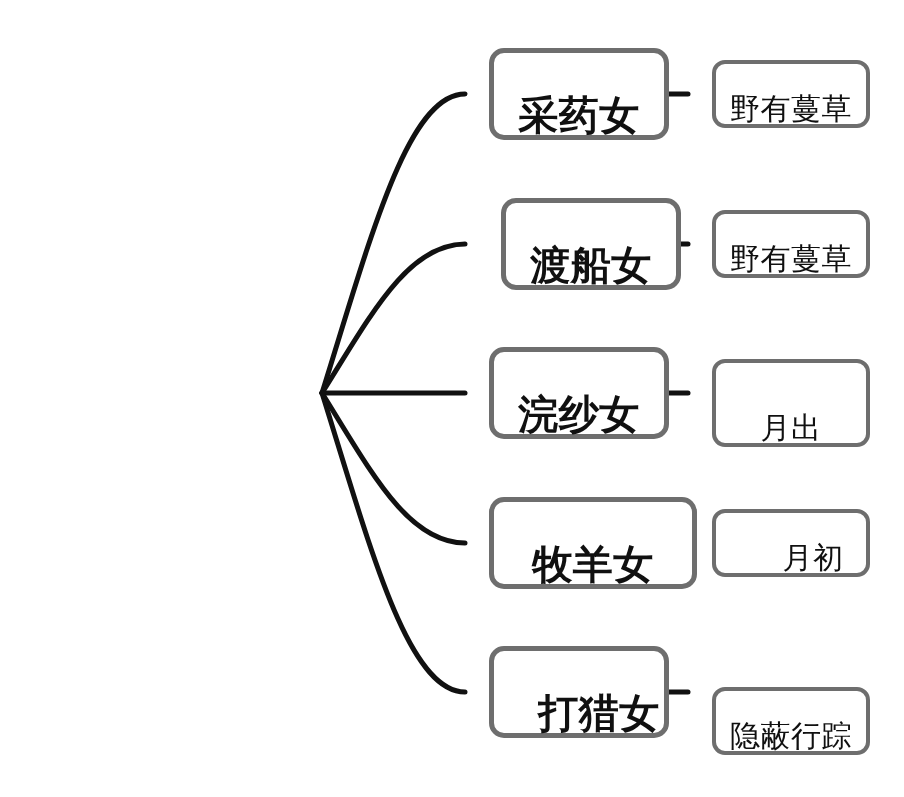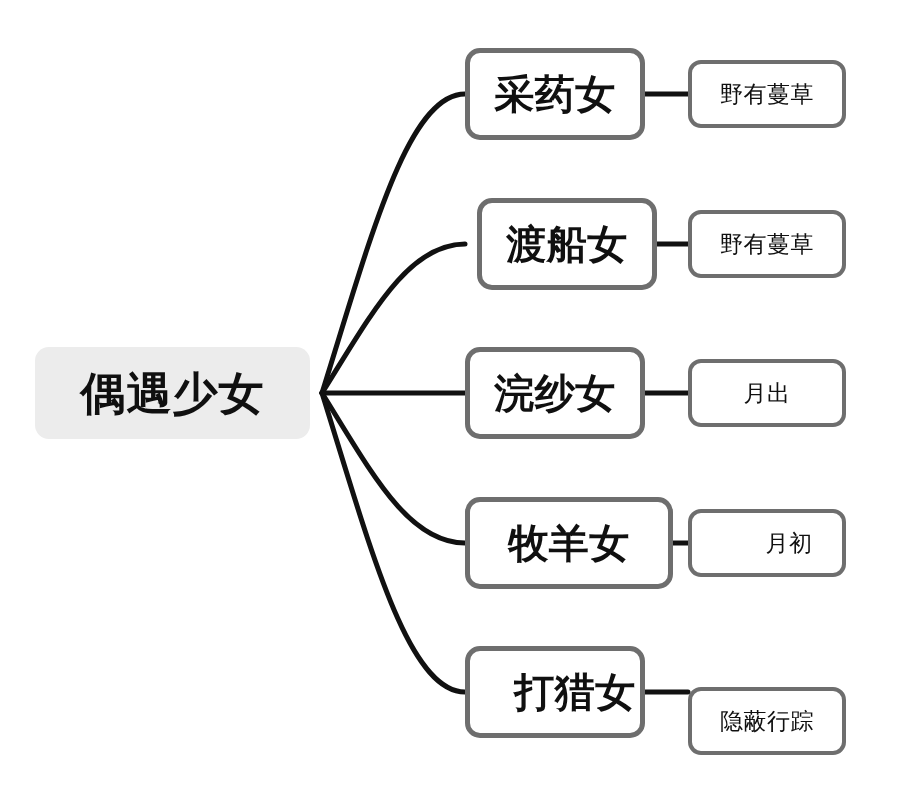--- a/index.html
+++ b/index.html
@@ -23,26 +23,27 @@
     left: 0;
     top: 0;
     width: 904px;
     height: 797px;
     pointer-events: none;
   }
   .node {
     position: absolute;
     box-sizing: border-box;
     display: flex;
-    align-items: center;
+    align-items: flex-end;
     justify-content: center;
     text-align: center;
     color: #101010;
     white-space: nowrap;
     line-height: 1;
+    margin-left: 24px;
   }
   .node-root {
     background: #ececec;
     border: none;
     border-radius: 14px;
     font-size: 45px;
     font-weight: 700;
     letter-spacing: 1px;
   }
   .node-mid {
@@ -50,21 +51,21 @@
     border: 5px solid #6e6e6e;
     border-radius: 15px;
     font-size: 40px;
     font-weight: 600;
     letter-spacing: 0.5px;
   }
   .node-leaf {
     background: #ffffff;
     border: 4px solid #6e6e6e;
     border-radius: 13px;
-    font-size: 23px;
+    font-size: 30px;
     font-weight: 500;
     letter-spacing: 0.5px;
   }
 </style>
 </head>
 <body>
 
 <div id="canvas">
 
   <svg id="edges" viewBox="0 0 904 797" preserveAspectRatio="none" aria-hidden="true">
@@ -73,41 +74,38 @@
       <path d="M 322 393 C 370.62 315.52, 407.8 244, 465 244" fill="none" stroke="#111111" stroke-width="5" stroke-linecap="round"></path>
       <path d="M 645 244 L 688 244" fill="none" stroke="#111111" stroke-width="5" stroke-linecap="round"></path>
       <path d="M 322 393 L 465 393" fill="none" stroke="#111111" stroke-width="5" stroke-linecap="round"></path>
       <path d="M 645 393 L 688 393" fill="none" stroke="#111111" stroke-width="5" stroke-linecap="round"></path>
       <path d="M 322 393 C 370.62 471, 407.8 543, 465 543" fill="none" stroke="#111111" stroke-width="5" stroke-linecap="round"></path>
       <path d="M 645 543 L 688 543" fill="none" stroke="#111111" stroke-width="5" stroke-linecap="round"></path>
       <path d="M 322 393 C 370.62 548.48, 407.8 692, 465 692" fill="none" stroke="#111111" stroke-width="5" stroke-linecap="round"></path>
       <path d="M 645 692 L 688 692" fill="none" stroke="#111111" stroke-width="5" stroke-linecap="round"></path>
     </svg>
 
-  <div class="node node-root" style="left: 35px; top: 347px; width: 275px; height: 92px; background: rgb(236, 236, 236); color: rgb(16, 16, 16);">
-    <span>偶遇少女</span>
-  </div>
 
   <div id="node-layer">
       <div class="node node-mid" style="left: 465px; top: 48px; width: 180px; height: 92px; border-color: rgb(110, 110, 110); background: rgb(255, 255, 255);">
         <span>采药女</span>
       </div>
       <div class="node node-leaf" style="left: 688px; top: 60px; width: 158px; height: 68px; border-color: rgb(110, 110, 110); background: rgb(255, 255, 255);">
         <span>野有蔓草</span>
       </div>
       <div class="node node-mid" style="left: 477px; top: 198px; width: 180px; height: 92px; border-color: rgb(110, 110, 110); background: rgb(255, 255, 255);">
         <span>渡船女</span>
       </div>
       <div class="node node-leaf" style="left: 688px; top: 210px; width: 158px; height: 68px; border-color: rgb(110, 110, 110); background: rgb(255, 255, 255);">
         <span>野有蔓草</span>
       </div>
       <div class="node node-mid" style="left: 465px; top: 347px; width: 180px; height: 92px; border-color: rgb(110, 110, 110); background: rgb(255, 255, 255);">
         <span>浣纱女</span>
       </div>
-      <div class="node node-leaf" style="left: 688px; top: 359px; width: 158px; height: 68px; border-color: rgb(110, 110, 110); background: rgb(255, 255, 255);">
+      <div class="node node-leaf" style="left: 688px; top: 359px; width: 158px; height: 88px; border-color: rgb(110, 110, 110); background: rgb(255, 255, 255);">
         <span>月出</span>
       </div>
       <div class="node node-mid" style="left: 465px; top: 497px; width: 208px; height: 92px; border-color: rgb(110, 110, 110); background: rgb(255, 255, 255);">
         <span>牧羊女</span>
       </div>
       <div class="node node-leaf" style="left: 688px; top: 509px; width: 158px; height: 68px; border-color: rgb(110, 110, 110); background: rgb(255, 255, 255); padding-left: 44px;">
         <span>月初</span>
       </div>
       <div class="node node-mid" style="left: 465px; top: 646px; width: 180px; height: 92px; border-color: rgb(110, 110, 110); background: rgb(255, 255, 255); padding-left: 40px;">
         <span>打猎女</span>

